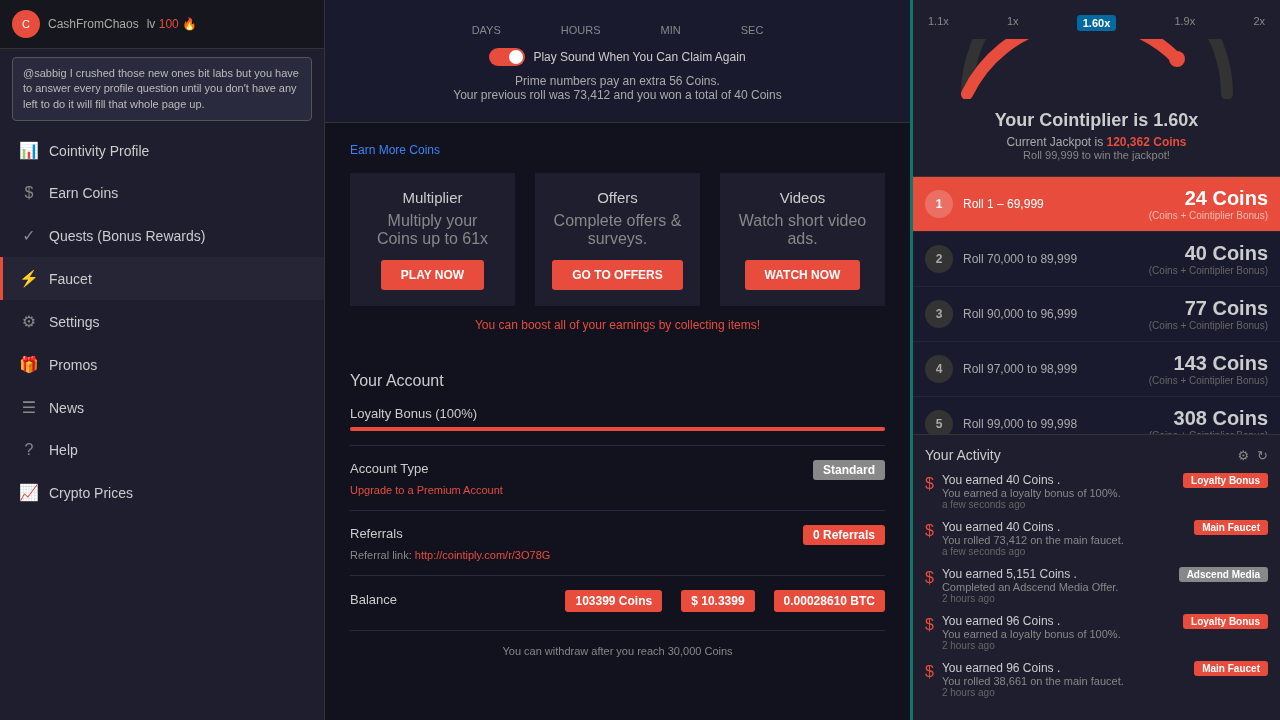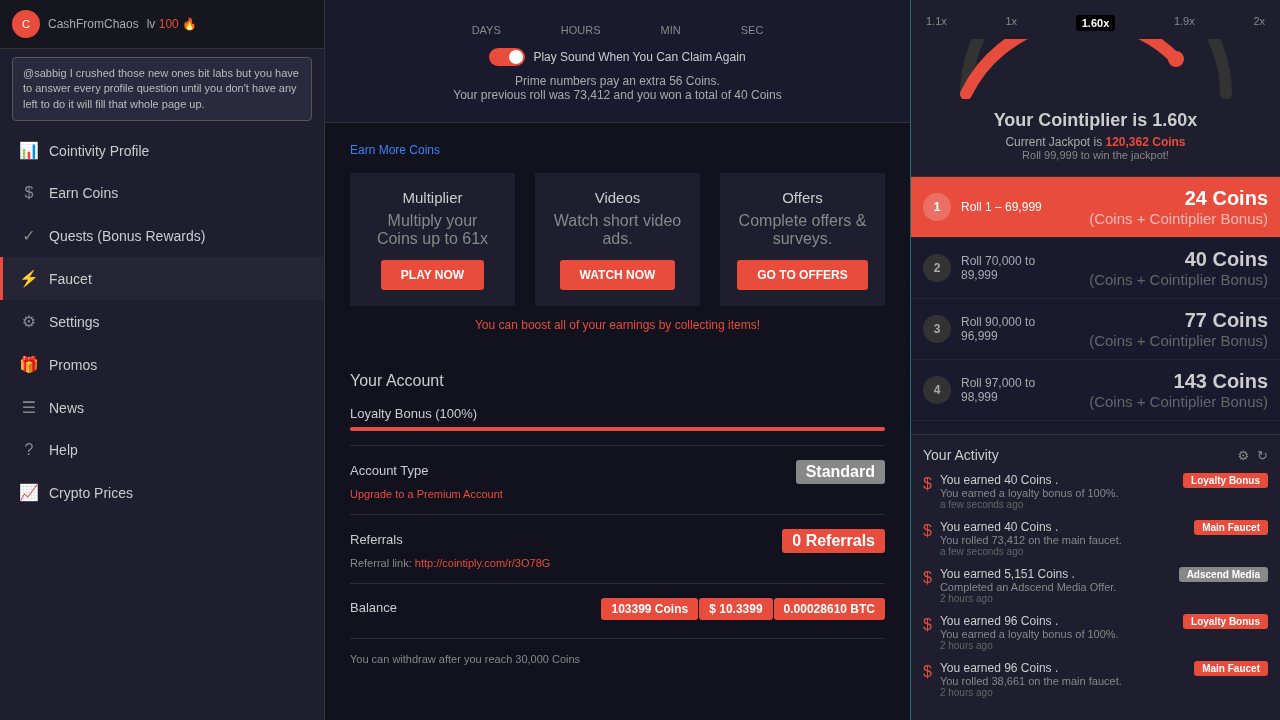--- a/index.html
+++ b/index.html
@@ -51,49 +51,49 @@
     .boost-msg { color: #e74c3c; font-size: 12px; text-align: center; margin-top: 12px; }
     
     
     .account-section { padding: 20px 25px; }
     .account-title { font-size: 16px; color: #ccc; margin-bottom: 16px; }
     .account-row { margin-bottom: 14px; padding-bottom: 14px; border-bottom: 1px solid #2a2a3e; }
     .account-row-title { font-size: 13px; color: #ccc; margin-bottom: 4px; }
     .account-row-desc { font-size: 11px; color: #888; }
     .account-row-desc a { color: #e74c3c; text-decoration: none; }
     .account-row-header { display: flex; align-items: center; justify-content: space-between; margin-bottom: 4px; }
-    .badge { padding: 3px 10px; border-radius: 3px; font-size: 16px; font-weight: bold; }
+    .badge { padding: 3px 10px; border-radius: 3px; font-size: 12px; font-weight: bold; }
     .badge-standard { background: #888; color: white; }
     .badge-pink { background: #e74c3c; color: white; }
-    .balance-badges { display: flex; gap: 1px; }
+    .balance-badges { display: flex; gap: 19px; }
     .balance-badge { background: #e74c3c; color: white; padding: 4px 10px; border-radius: 3px; font-size: 12px; font-weight: bold; }
-    .withdraw-note { font-size: 11px; color: #888; margin-top: 6px; text-align: left; }
-    
-    
-    .right-panel { width: 370px; min-width: 370px; background: #1a1a2e; border-left: 1px solid #0f766e; display: flex; flex-direction: column; }
+    .withdraw-note { font-size: 11px; color: #888; margin-top: 6px; text-align: center; }
+    
+    
+    .right-panel { width: 370px; min-width: 370px; background: #1a1a2e; border-left: 3px solid #0f766e; display: flex; flex-direction: column; }
     
     
     .gauge-section { padding: 15px; background: #1e1e2e; border-bottom: 1px solid #333; }
     .gauge-labels { display: flex; justify-content: space-between; font-size: 11px; color: #888; margin-bottom: 4px; }
     .gauge-info { text-align: center; }
     .gauge-value { font-size: 18px; color: #ccc; font-weight: bold; }
     .jackpot-info { font-size: 12px; color: #aaa; text-align: center; margin-top: 4px; }
     .jackpot-coins { color: #e74c3c; font-weight: bold; }
     
     
     .roll-table { flex: 1; overflow-y: auto; }
     .roll-row { display: flex; align-items: center; padding: 10px 12px; border-bottom: 1px solid #252535; }
     .roll-row:nth-child(1) { background: #e74c3c; }
     .roll-num { width: 28px; height: 28px; border-radius: 50%; background: rgba(255,255,255,0.2); display: flex; align-items: center; justify-content: center; font-size: 12px; color: white; font-weight: bold; margin-right: 10px; }
     .roll-row:not(:nth-child(1)) .roll-num { background: #333; color: #aaa; }
     .roll-range { flex: 1; font-size: 12px; color: #aaa; }
     .roll-row:nth-child(1) .roll-range { color: white; }
     .roll-coins { text-align: right; }
     .roll-coins-val { font-size: 20px; font-weight: bold; color: white; }
-    .roll-coins-sub { font-size: 15px; color: rgba(255,255,255,0.6); padding-left: 16px; }
+    .roll-coins-sub { font-size: 10px; color: rgba(255,255,255,0.6); padding-left: 16px; }
     .roll-row:not(:nth-child(1)) .roll-coins-val { color: #ccc; }
     .roll-row:not(:nth-child(1)) .roll-coins-sub { color: #666; }
     
     
     .activity-section { padding: 12px; background: #1e1e2e; border-top: 1px solid #333; }
     .activity-header { display: flex; align-items: center; justify-content: space-between; margin-bottom: 10px; }
     .activity-title { font-size: 14px; color: #ccc; }
     .activity-controls { display: flex; gap: 8px; }
     .activity-item { display: flex; gap: 8px; margin-bottom: 10px; }
     .activity-icon { color: #e74c3c; font-size: 16px; margin-top: 2px; }
@@ -202,28 +202,28 @@
 
     <div class="earn-section">
       <div class="section-title">Earn More Coins</div>
       <div class="earn-cards">
         <div class="earn-card">
           <div class="earn-card-title">Multiplier</div>
           <div class="earn-card-desc">Multiply your Coins up to 61x</div>
           <button class="earn-btn">PLAY NOW</button>
         </div>
         <div class="earn-card">
+          <div class="earn-card-title">Offers</div>
+          <div class="earn-card-desc">Complete offers &amp; surveys.</div>
+          <button class="earn-btn">GO TO OFFERS</button>
+        </div>
+        <div class="earn-card">
           <div class="earn-card-title">Videos</div>
           <div class="earn-card-desc">Watch short video ads.</div>
           <button class="earn-btn">WATCH NOW</button>
-        </div>
-        <div class="earn-card">
-          <div class="earn-card-title">Offers</div>
-          <div class="earn-card-desc">Complete offers &amp; surveys.</div>
-          <button class="earn-btn">GO TO OFFERS</button>
         </div>
       </div>
       <div class="boost-msg">You can boost all of your earnings by collecting items!</div>
     </div>
 
     <div class="account-section">
       <div class="account-title">Your Account</div>
 
       <div class="account-row">
         <div class="account-row-title">Loyalty Bonus (100%)</div>
@@ -263,21 +263,21 @@
 
     </div>
   </div>
 
   <div class="right-panel">
 
     <div class="gauge-section">
       <div class="gauge-labels">
         <span>1.1x</span>
         <span>1x</span>
-        <span style="background:#000000;color:white;padding:2px 6px;border-radius:3px;font-weight:bold">1.60x</span>
+        <span style="background:#0369a1;color:white;padding:2px 6px;border-radius:3px;font-weight:bold">1.60x</span>
         <span>1.9x</span>
         <span>2x</span>
       </div>
       <div style="text-align:center;margin:8px 0;">
         <svg width="300" height="60" viewBox="0 0 300 60">
           <path d="M 20 55 A 130 130 0 0 1 280 55" fill="none" stroke="#333" stroke-width="12" stroke-linecap="round"></path>
           <path d="M 20 55 A 130 130 0 0 1 230 20" fill="none" stroke="#e74c3c" stroke-width="12" stroke-linecap="round"></path>
           <circle cx="230" cy="20" r="8" fill="#e74c3c"></circle>
         </svg>
       </div>

